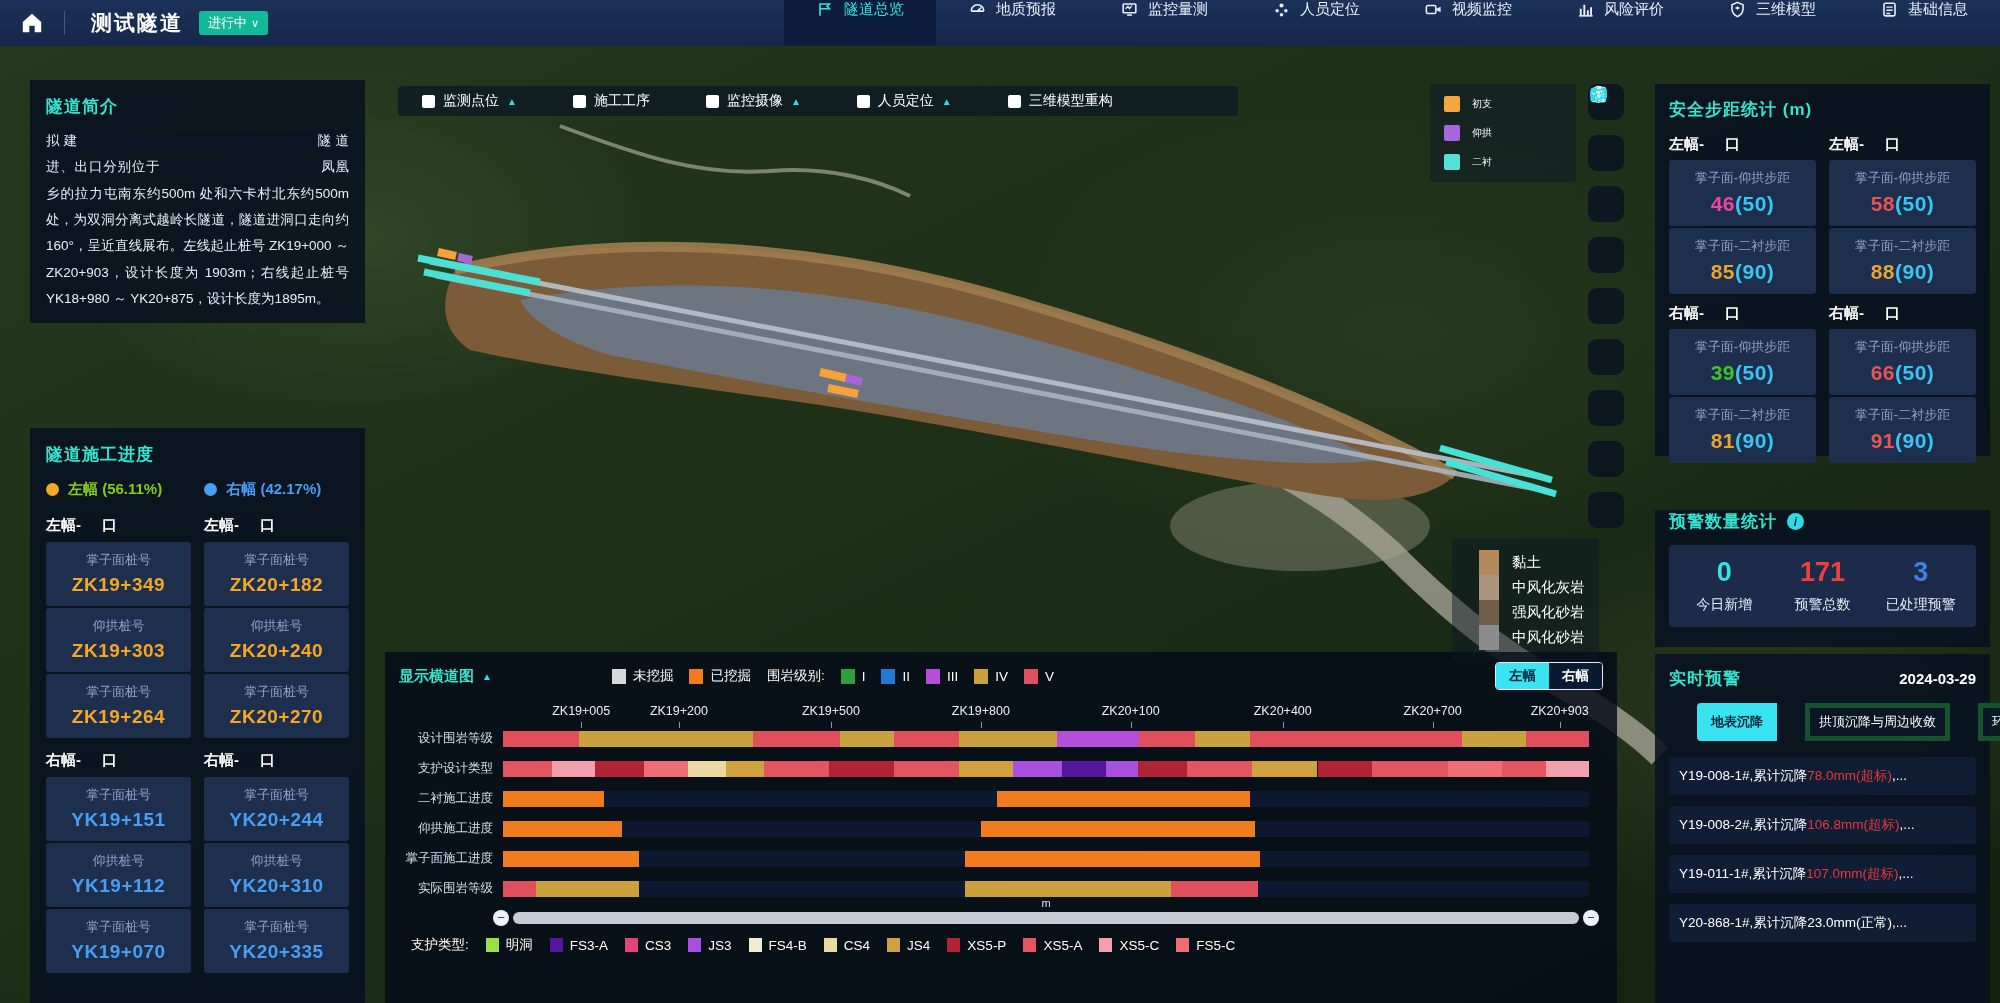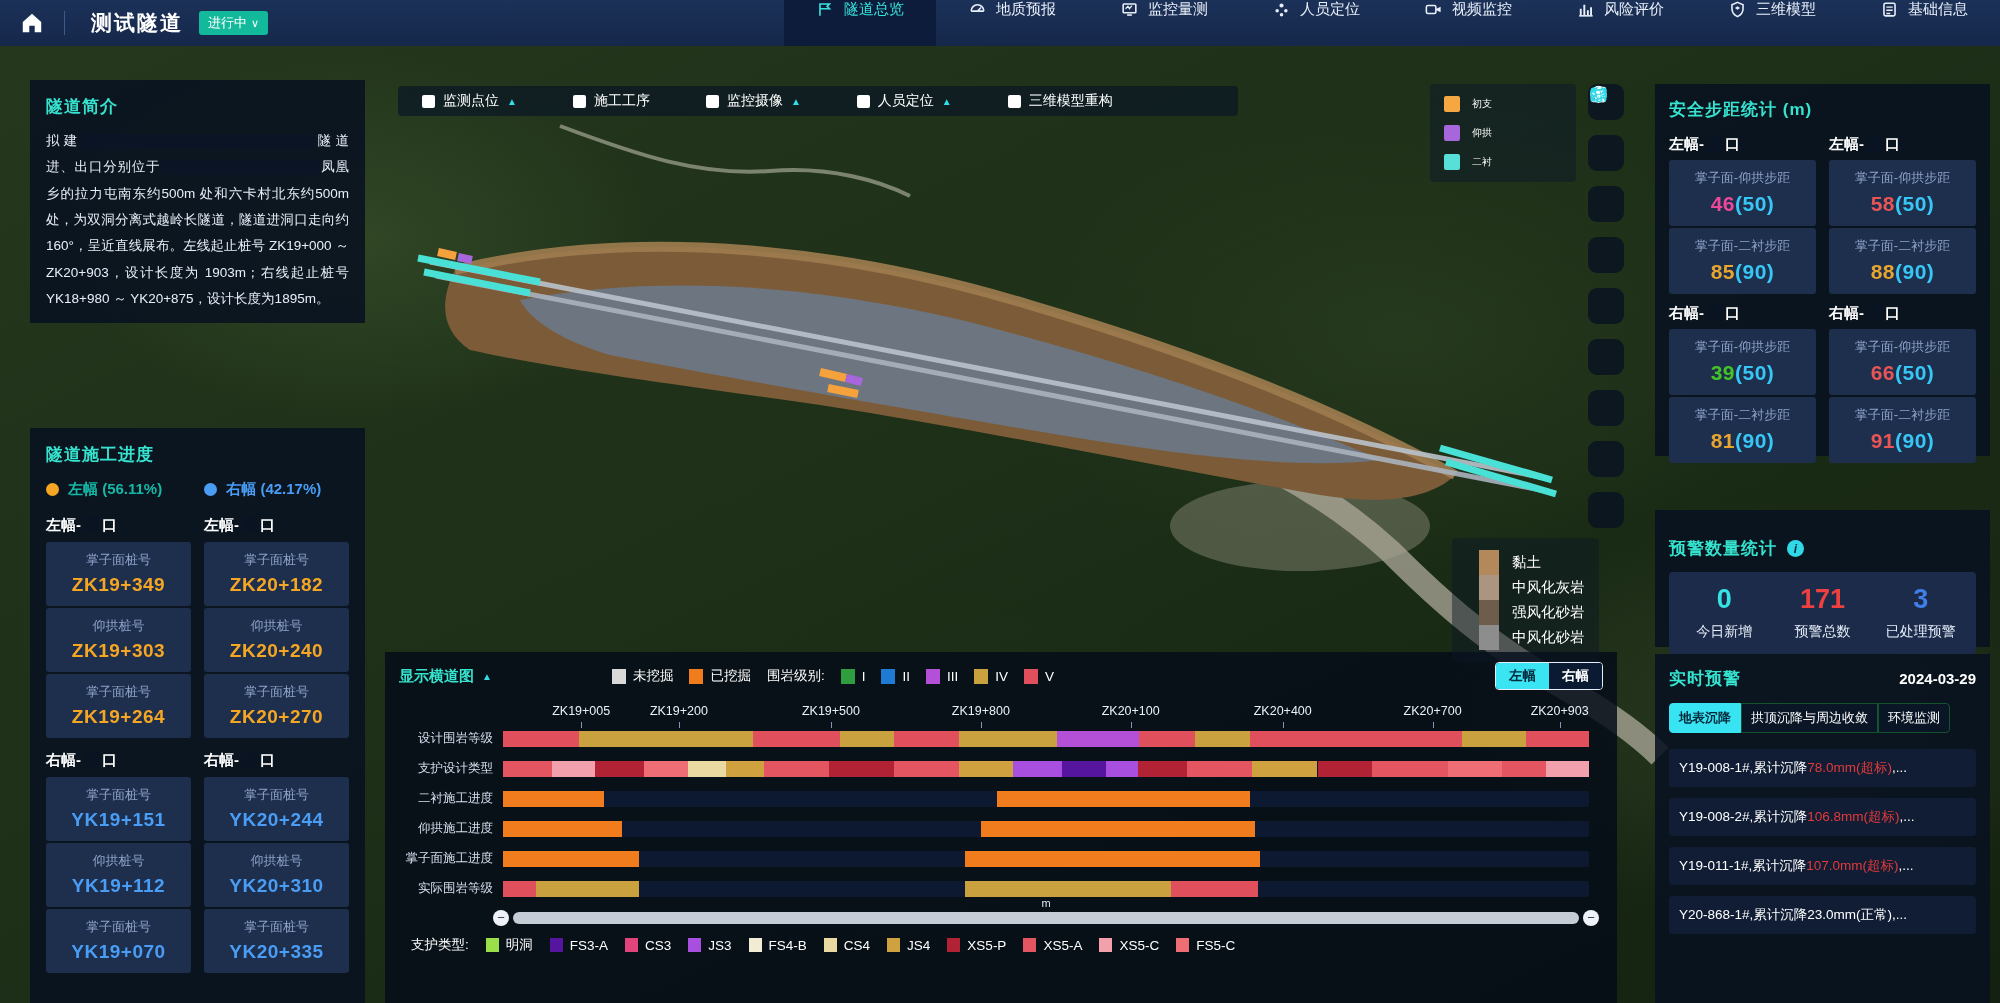--- a/index.html
+++ b/index.html
@@ -82,38 +82,38 @@
   .card-value{font-size:19px;font-weight:bold;margin-top:5px;letter-spacing:.5px;}
 
   
   .safety-panel{position:absolute;left:1655px;top:84px;width:335px;height:372px;padding:14px 14px;
     box-sizing:border-box;z-index:20;}
   .safety-panel .grp-caption{margin:10px 0 6px;}
   .safety-cell .card-value{font-size:21px;}
   .limit{font-weight:bold;}
 
   
-  .warn-panel{position:absolute;left:1655px;top:510px;width:335px;height:137px;padding:27px 14px;
+  .warn-panel{position:absolute;left:1655px;top:510px;width:335px;height:137px;padding:0 14px;
     box-sizing:border-box;z-index:20;}
   .warn-head{display:flex;align-items:center;gap:10px;}
   .info-ic{width:17px;height:17px;border-radius:50%;background:#2fd9e8;color:#06283a;font-size:12px;
     font-weight:bold;display:flex;align-items:center;justify-content:center;font-style:italic;cursor:pointer;}
   .stats-box{margin-top:12px;background:#1c2b49;border-radius:4px;display:flex;padding:12px 6px 13px;}
   .stat{flex:1;text-align:center;}
   .stat-value{font-size:27px;font-weight:bold;}
   .stat-label{color:#e6edf9;font-size:14px;margin-top:8px;}
 
   
   .rt-panel{position:absolute;left:1655px;top:654px;width:335px;height:349px;padding:13px 14px;
     box-sizing:border-box;z-index:20;}
   .rt-head{display:flex;align-items:center;justify-content:space-between;}
   .rt-date{color:#fff;font-size:15px;font-weight:bold;}
   .rt-tabs{display:flex;margin-top:13px;gap:0;}
-  .rt-tab{font-size:13px;padding:5px 9px;border:1px solid #14532d;background:rgba(10,22,40,.8);
-    color:#fff;cursor:pointer;white-space:nowrap;}
+  .rt-tab{font-size:13px;padding:5px 9px;border:5px solid #14532d;background:rgba(10,22,40,.8);
+    color:#fff;cursor:pointer;white-space:nowrap;margin-left:28px;}
   .rt-tab:first-child{border-radius:4px 0 0 4px;}
   .rt-tab:last-child{border-radius:0 4px 4px 0;}
   .rt-tab.active{background:#38e4f2;color:#05283a;font-weight:bold;border-color:#38e4f2;}
   .alerts{margin-top:16px;display:flex;flex-direction:column;gap:11px;}
   .alert-card{background:rgba(17,30,55,0.95);border-radius:3px;padding:10px 10px;color:#fff;
     font-size:13.5px;white-space:nowrap;overflow:hidden;cursor:pointer;}
   .alert-val.exceed{color:#e33a3a;}
 
   
   .chart-panel{position:absolute;left:385px;top:652px;width:1232px;height:351px;box-sizing:border-box;
@@ -367,21 +367,21 @@
   <div class="intro-panel glass">
     <div class="panel-title">隧道简介</div>
     <div class="intro-body" id="introBody"><span>拟建</span><span class="redact" style="width: 232px;"></span><span>隧道进、出口分别位于</span><span class="redact" style="width: 160px;"></span><span>凤凰乡的拉力屯南东约500m 处和六卡村北东约500m 处，为双洞分离式越岭长隧道，隧道进洞口走向约160°，呈近直线展布。左线起止桩号 ZK19+000 ～ ZK20+903，设计长度为 1903m；右线起止桩号 YK18+980 ～ YK20+875，设计长度为1895m。</span></div>
   </div>
 
   <div class="prog-panel glass">
     <div class="panel-title">隧道施工进度</div>
     <div class="dot-legend" id="progLegend">
         <div class="dot-item">
           <span class="dot" style="background: rgb(245, 166, 35);"></span>
-          <span style="color: #14b8a6;">左幅 (56.11%)</span>
+          <span style="color: #84cc16;">左幅 (56.11%)</span>
         </div>
         <div class="dot-item">
           <span class="dot" style="background: rgb(74, 157, 245);"></span>
           <span style="color: rgb(74, 157, 245);">右幅 (42.17%)</span>
         </div>
       </div>
     <div class="grp-grid" id="progGroups">
         <div>
           <div class="grp-caption"><span>左幅-</span><span class="redact-char">进</span><span>口</span></div>
           <div class="card-stack">

